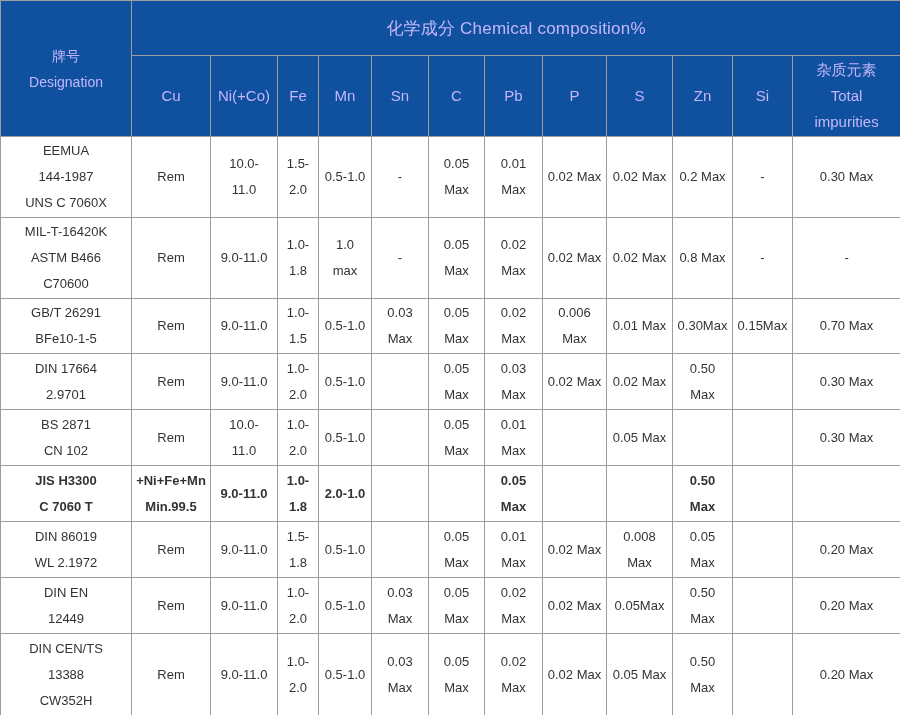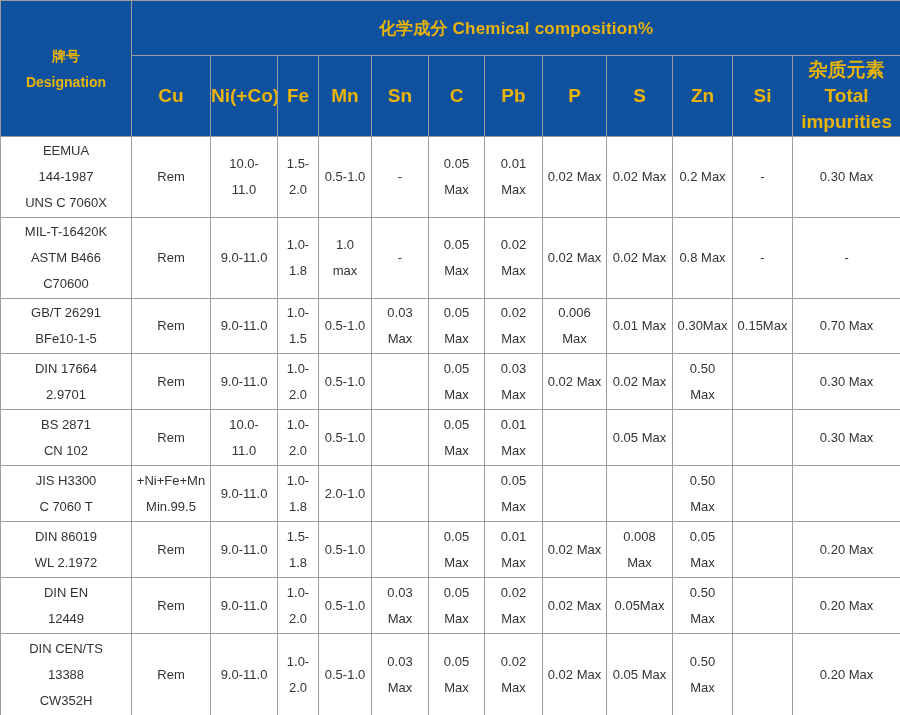--- a/index.html
+++ b/index.html
@@ -1,32 +1,32 @@
 <!DOCTYPE html>
 <html><head>
 <meta charset="utf-8">
 <style>
   html,body{margin:0;padding:0;background:#ffffff;}
   body{width:900px;height:715px;font-family:"Liberation Sans","DejaVu Sans",sans-serif;}
   table{width:900px;border-collapse:collapse;table-layout:fixed;}
   th,td{border:1px solid #9c9c9c;text-align:center;vertical-align:middle;
         white-space:pre-line;overflow:hidden;padding:1px 0;}
-  thead th{background:#0f519e;color:#eab308;font-weight:bold;}
+  thead th{background:#0f519e;color:#c4b5fd;font-weight:normal;}
   .composition-header{font-size:17px;letter-spacing:0.2px;}
   .designation-header{font-size:14px;line-height:26px;}
-  .col-header{font-size:19px;line-height:26px;}
+  .col-header{font-size:15px;line-height:26px;}
   thead tr:nth-child(1){height:55px;}
   thead tr:nth-child(2){height:78px;}
   tbody td{color:#333333;font-size:13px;line-height:26px;}
   tbody tr:nth-child(1){height:75px;}
   tbody tr:nth-child(2){height:79px;}
   tbody tr:nth-child(3){height:55px;}
   tbody tr:nth-child(4){height:56px;}
   tbody tr:nth-child(5){height:56px;}
-  tbody tr:nth-child(6){height:56px;}
+  tbody tr:nth-child(6){height:56px;font-weight:bold;}
   tbody tr:nth-child(7){height:56px;}
   tbody tr:nth-child(8){height:56px;}
   tbody tr:nth-child(9){height:83px;}
 </style>
 </head>
 <body>
 
 <table>
   <colgroup>
     <col style="width:131px">

